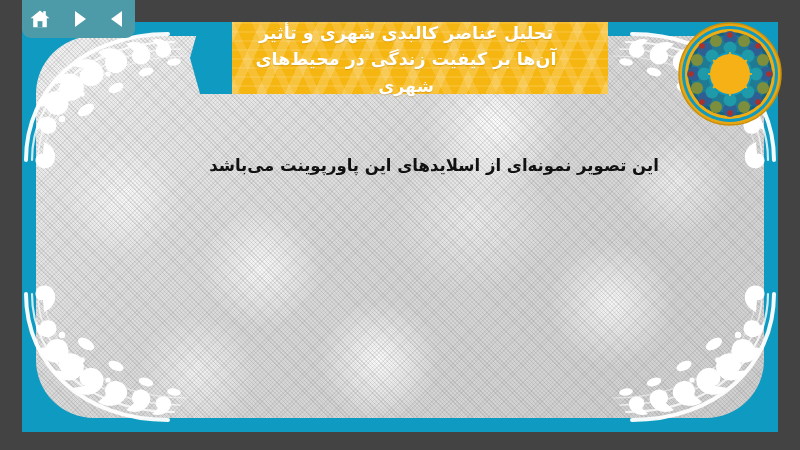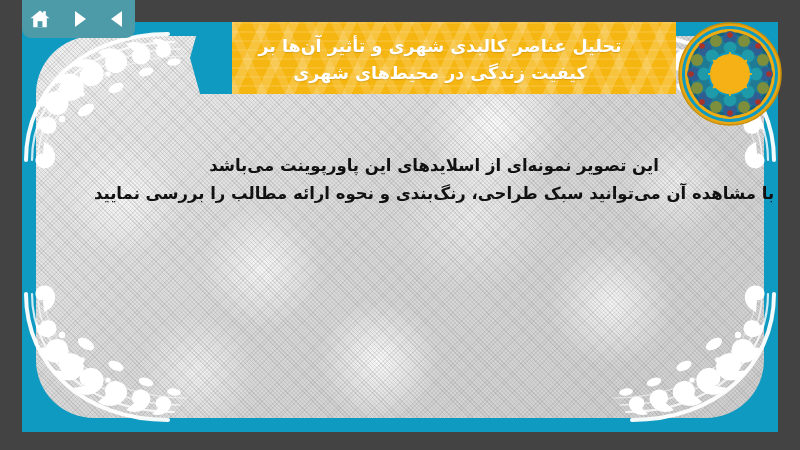--- a/index.html
+++ b/index.html
@@ -102,21 +102,21 @@
   #corner-tl { left: 0;  top: 0; }
   #corner-bl { left: 0;  bottom: 0; transform: scaleY(-1); }
   #corner-tr { right: 0; top: 0; transform: scaleX(-1); }
   #corner-br { right: 0; bottom: 0; transform: scale(-1,-1); }
 
   
   #banner {
     position: absolute;
     left: 232px;
     top: 22px;
-    width: 444px;
+    width: 376px;
     height: 72px;
     background-color: #f6b612;
     background-image:
       repeating-linear-gradient(115deg, rgba(255,255,255,0.18) 0 9px, rgba(255,255,255,0) 9px 26px),
       repeating-linear-gradient(65deg, rgba(255,255,255,0.13) 0 8px, rgba(255,255,255,0) 8px 24px),
       repeating-linear-gradient(180deg, rgba(255,255,255,0.10) 0 2px, rgba(255,255,255,0) 2px 9px);
     display: flex;
     align-items: center;
     justify-content: center;
     z-index: 50;
@@ -319,21 +319,20 @@
           <ellipse cx="64" cy="88" rx="9" ry="5" transform="rotate(-32 64 88)"></ellipse>
           <ellipse cx="94" cy="66" rx="8" ry="4.4" transform="rotate(-24 94 66)"></ellipse>
           <ellipse cx="124" cy="50" rx="7.5" ry="4" transform="rotate(-16 124 50)"></ellipse>
           <ellipse cx="152" cy="40" rx="7" ry="3.6" transform="rotate(-10 152 40)"></ellipse>
         </g>
       </svg>
     </div>
 
     <div id="body-text">
       <div class="bodyline">این تصویر نمونه‌ای از اسلایدهای این پاورپوینت می‌باشد</div>
-      <div class="bodyline">با مشاهده آن می‌توانید سبک طراحی، رنگ‌بندی و نحوه ارائه مطالب را بررسی نمایید</div>
     </div>
   </div>
 
   <div id="ribbon-tail"></div>
 
   <div id="banner">
     <div id="banner-title">تحلیل عناصر کالبدی شهری و تأثیر آن‌ها بر کیفیت زندگی در محیط‌های شهری</div>
   </div>
 
   <div id="medallion">

